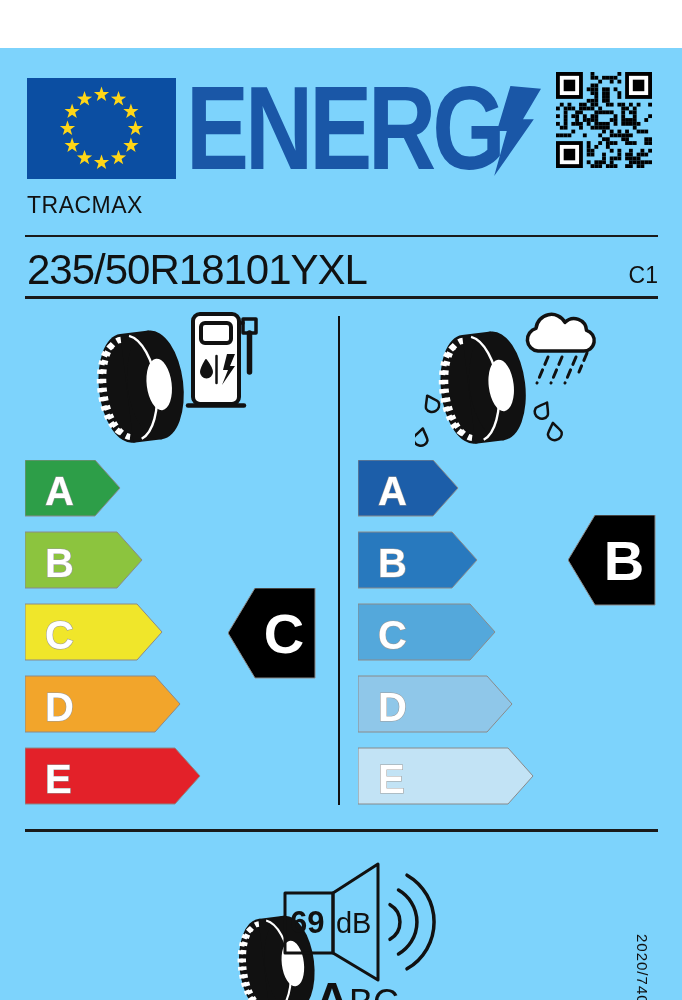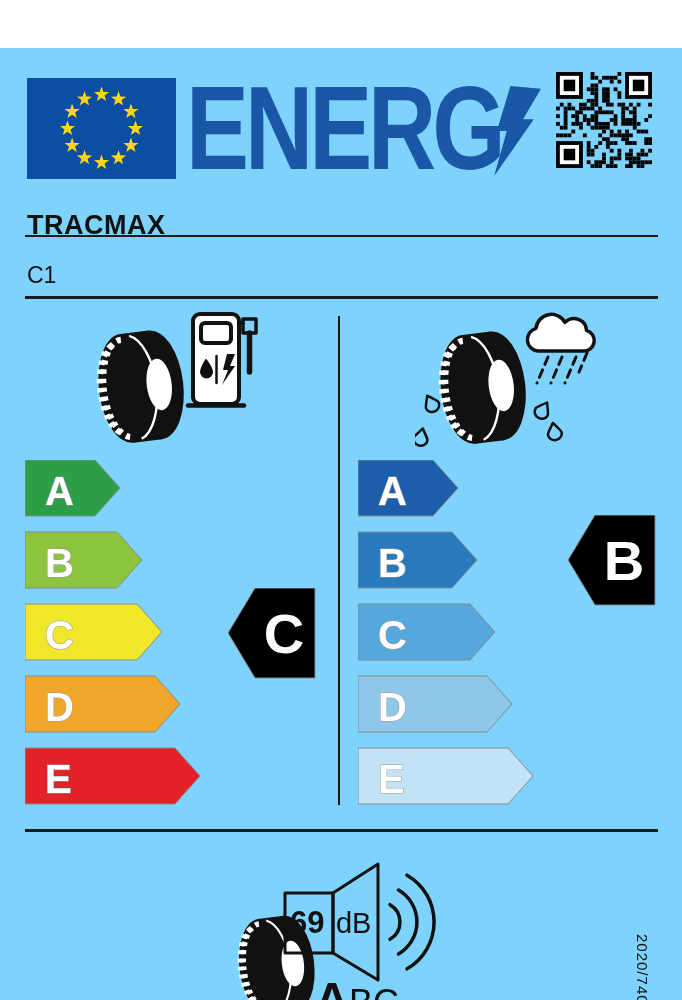--- a/index.html
+++ b/index.html
@@ -6,21 +6,21 @@
   .label{position:relative;width:682px;height:1000px;background:#7dd3fc;overflow:hidden;
          font-family:"Liberation Sans", sans-serif;color:#111;margin-top:48px;}
   
   .eu-flag{position:absolute;left:27px;top:30px;width:149px;height:101px;}
   .energ{position:absolute;left:186px;top:28px;height:104px;line-height:104px;
          font-size:118px;font-weight:700;color:#1a57a7;letter-spacing:-5px;
          transform:scaleX(0.80);transform-origin:left center;white-space:nowrap;}
   .bolt{position:absolute;left:487px;top:33px;}
   .qr{position:absolute;left:556px;top:24px;width:96px;height:96px;}
   
-  .brand{position:absolute;left:27px;top:162px;font-size:27px;font-weight:700;letter-spacing:0.5px;}
+  .brand{position:absolute;left:27px;top:144px;font-size:23px;font-weight:400;letter-spacing:0.5px;}
   .rule{position:absolute;left:25px;width:633px;background:#1a1a1a;}
   .rule1{top:187px;height:2px;}
   .rule2{top:248px;height:3px;}
   .rule3{top:781px;height:3px;}
   .size-row{position:absolute;left:27px;top:200px;width:631px;height:44px;
             display:flex;justify-content:space-between;align-items:flex-end;}
   .size-text{font-size:42px;letter-spacing:-1px;line-height:44px;}
   .class-text{font-size:23px;line-height:34px;}
   
   .vdivider{position:absolute;left:338px;top:268px;width:2px;height:489px;background:#111;}
@@ -281,20 +281,21 @@
       <rect x="76.80000000000001" y="7.68" width="11.52" height="11.52" fill="#000"></rect>
       <rect x="0" y="69.12" width="26.88" height="26.88"></rect>
       <rect x="3.84" y="72.96000000000001" width="19.2" height="19.2" fill="#fff"></rect>
       <rect x="7.68" y="76.80000000000001" width="11.52" height="11.52" fill="#000"></rect>
     </svg>
 
   <div class="brand">TRACMAX</div>
   <div class="rule rule1"></div>
 
   <div class="size-row">
+    <span class="size-text">235/50R18101YXL</span>
     <span class="class-text">C1</span>
   </div>
   <div class="rule rule2"></div>
 
   <svg width="0" height="0" style="position:absolute">
     <defs>
       <g id="tire">
         <g transform="rotate(-7 50 65)">
           <ellipse cx="33" cy="65" rx="29" ry="57" fill="#111"></ellipse>
           <rect x="33" y="8" width="30" height="114" fill="#111"></rect>

